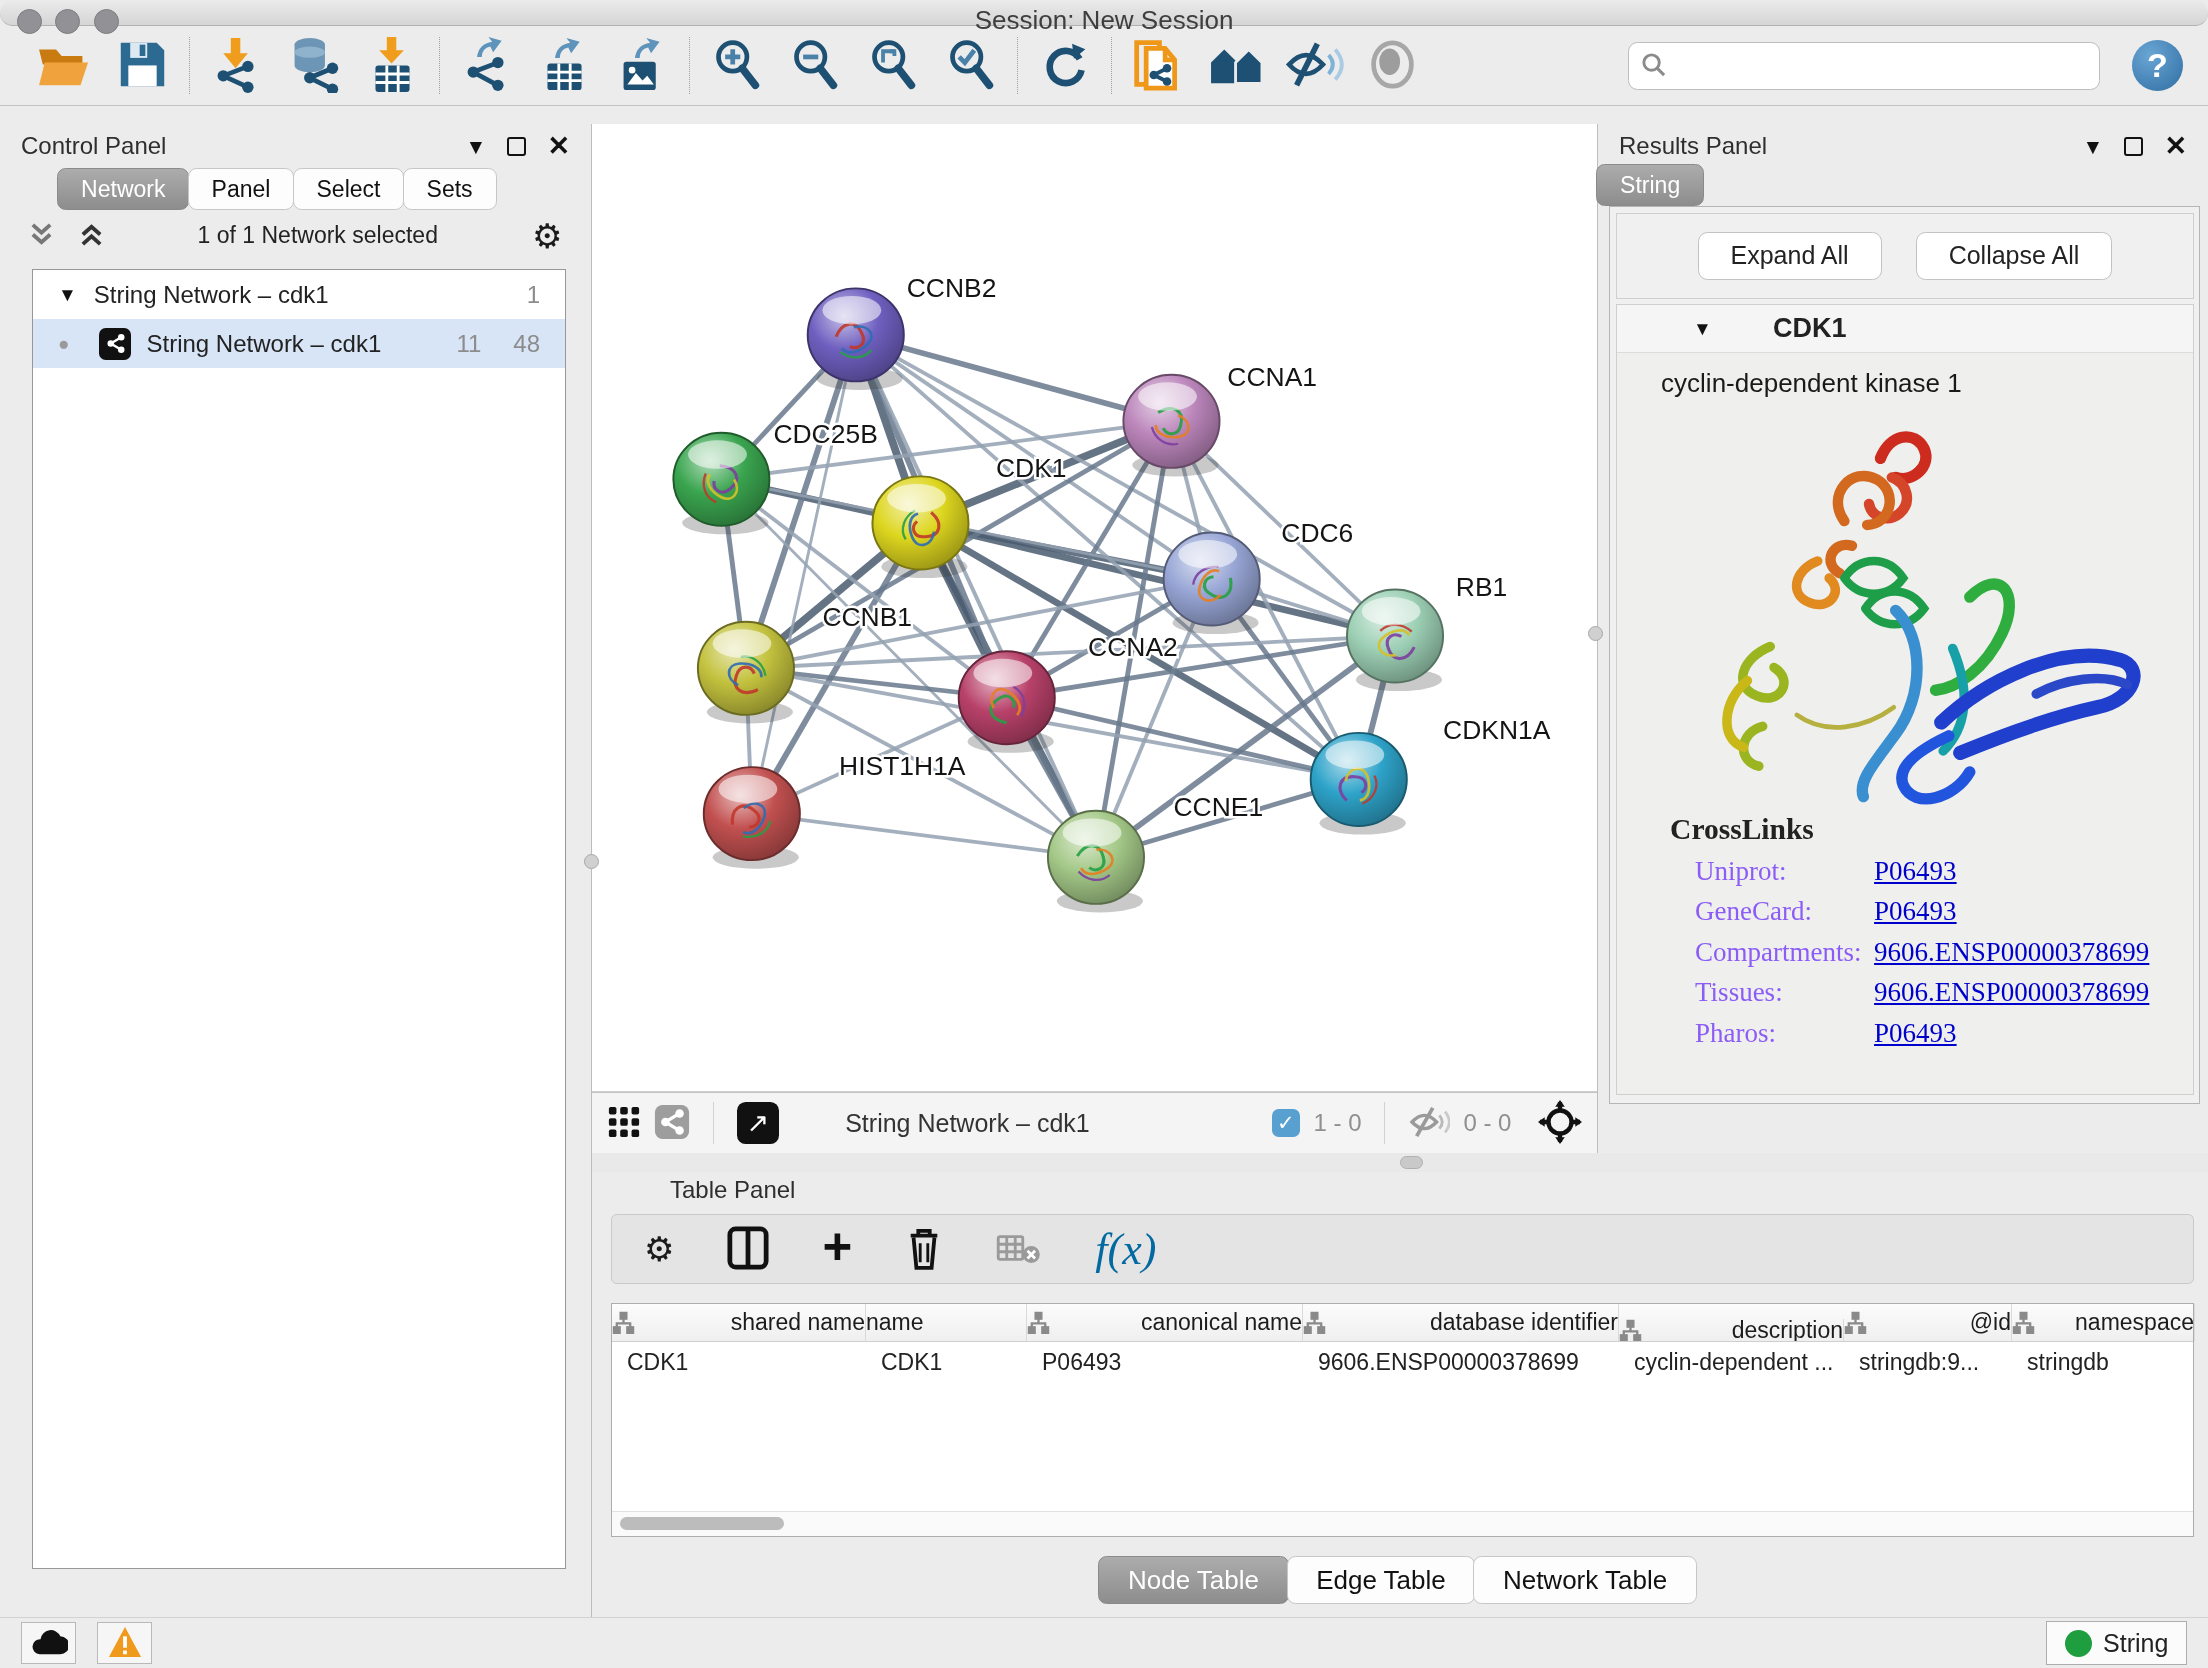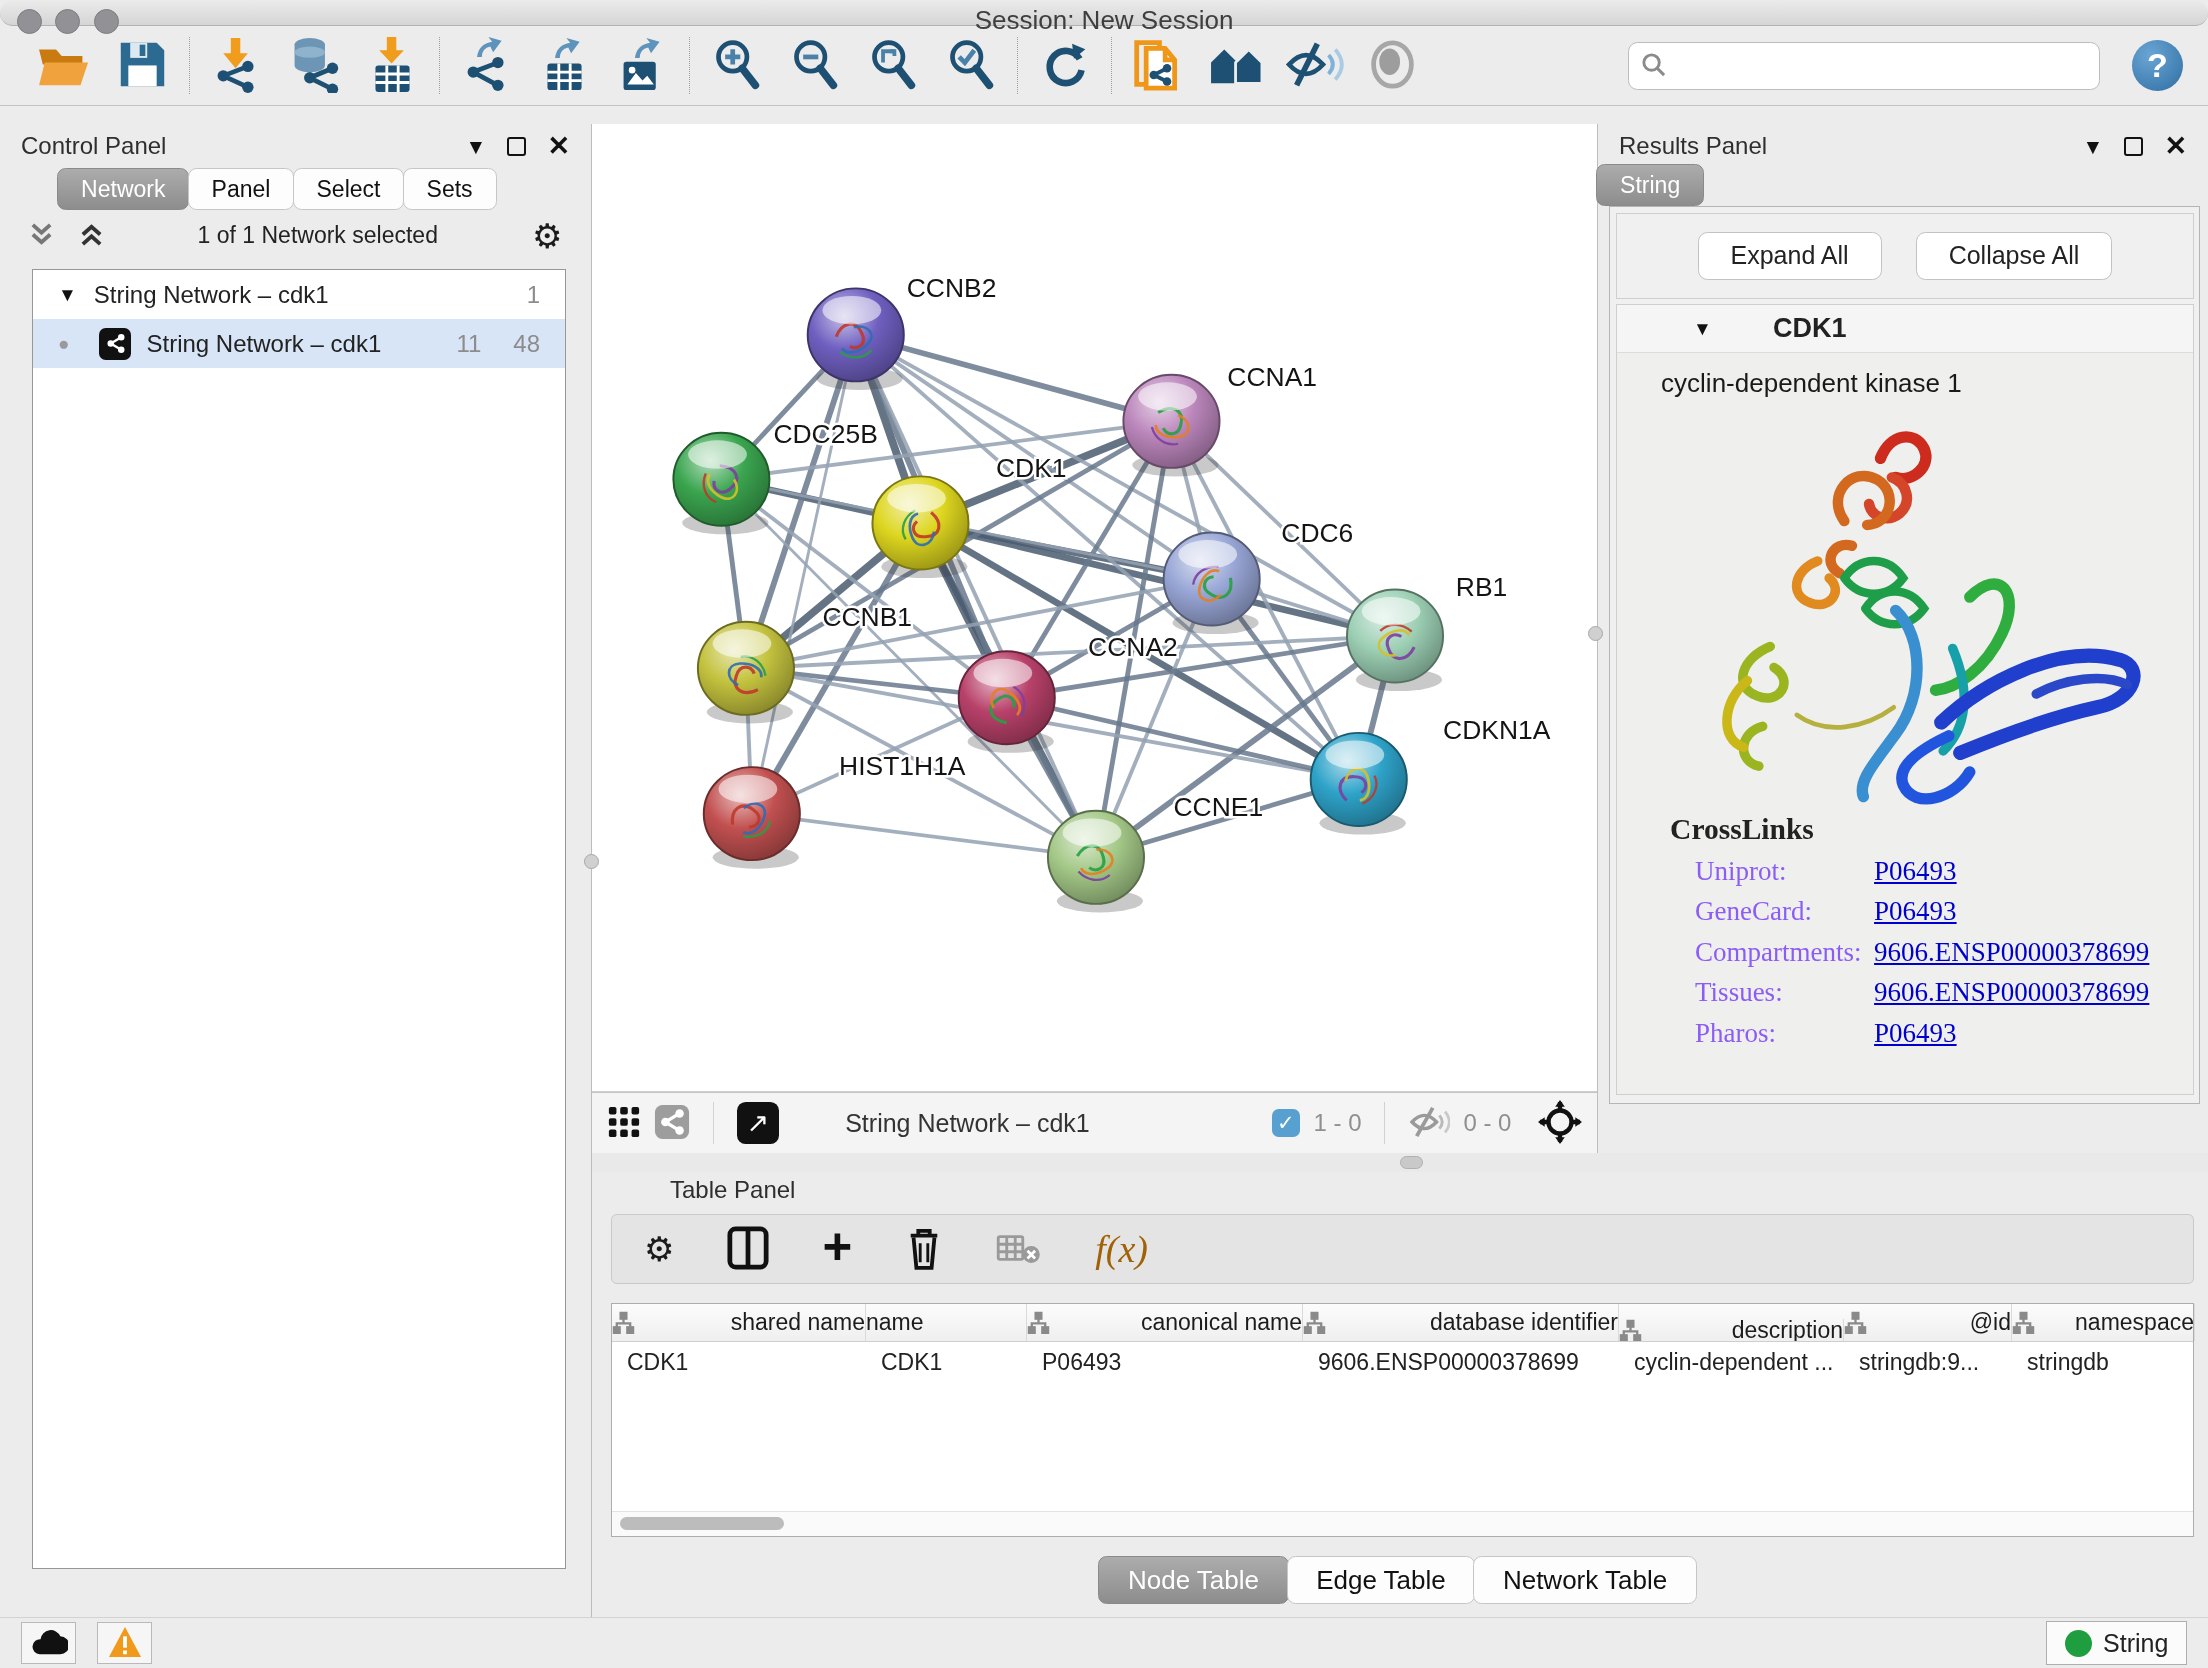--- a/index.html
+++ b/index.html
@@ -79,21 +79,21 @@
   .proteinwrap { margin:9.5px 0 0 34px; width:514px; height:399px; }
   .xhead { font-family:"Liberation Serif",serif; font-weight:bold; font-size:29.5px; margin:5.7px 0 7.6px 53px; }
   .xrow { display:flex; margin:9.5px 0 0 78px; font-family:"Liberation Serif",serif; font-size:27px; }
   .xlab { width:179px; color:#8b5cf6; }
   .xval { color:#0000cc; text-decoration:underline; }
 
   
   .tpanel { height:445px; background:#ececec; position:relative; }
   .tp-title { position:absolute; left:78px; top:3.8px; font-size:24px; color:#2e2e2e; }
   .tp-toolbar { position:absolute; left:19px; width:1583px; top:42px; height:70px; background:#e4e4e4; border:1.9px solid #c9c9c9; border-radius:5.7px; display:flex; align-items:center; padding-left:32px; gap:53px; }
-  .fx { font-family:"Liberation Serif",serif; font-style:italic; font-size:38px; color:#a16207; }
+  .fx { font-family:"Liberation Serif",serif; font-style:italic; font-size:44px; color:#0369a1; }
   .plusg { font-size:51px; font-weight:bold; color:#111; line-height:1; margin-top:-5.7px; }
   .tbox { position:absolute; left:19px; width:1583px; top:131px; height:234px; background:#fff; border:1.9px solid #adadad; display:flex; flex-direction:column; }
   .thead { display:flex; height:38px; background:linear-gradient(#fcfcfc,#efefef); border-bottom:1.9px solid #cfcfcf; }
   .th { display:flex; align-items:center; justify-content:space-between; gap:9.5px; font-size:23px; color:#1c1c1c; border-right:1px solid #dadada; overflow:hidden; white-space:nowrap; flex:none; }
   .tbodyrow { display:flex; height:40px; }
   .td { padding-left:15px; display:flex; align-items:center; font-size:23px; overflow:hidden; white-space:nowrap; flex:none; }
   .tfill { flex:1; background:#fff; }
   .hscroll { height:25px; background:#fafafa; border-top:1.9px solid #e2e2e2; position:relative; }
   .hthumb { position:absolute; left:7.6px; top:4.8px; width:164px; height:13.3px; border-radius:7.6px; background:#bcbcbc; }
   .tbl-tabs { position:absolute; left:15px; width:1583px; top:384px; display:flex; justify-content:center; }

